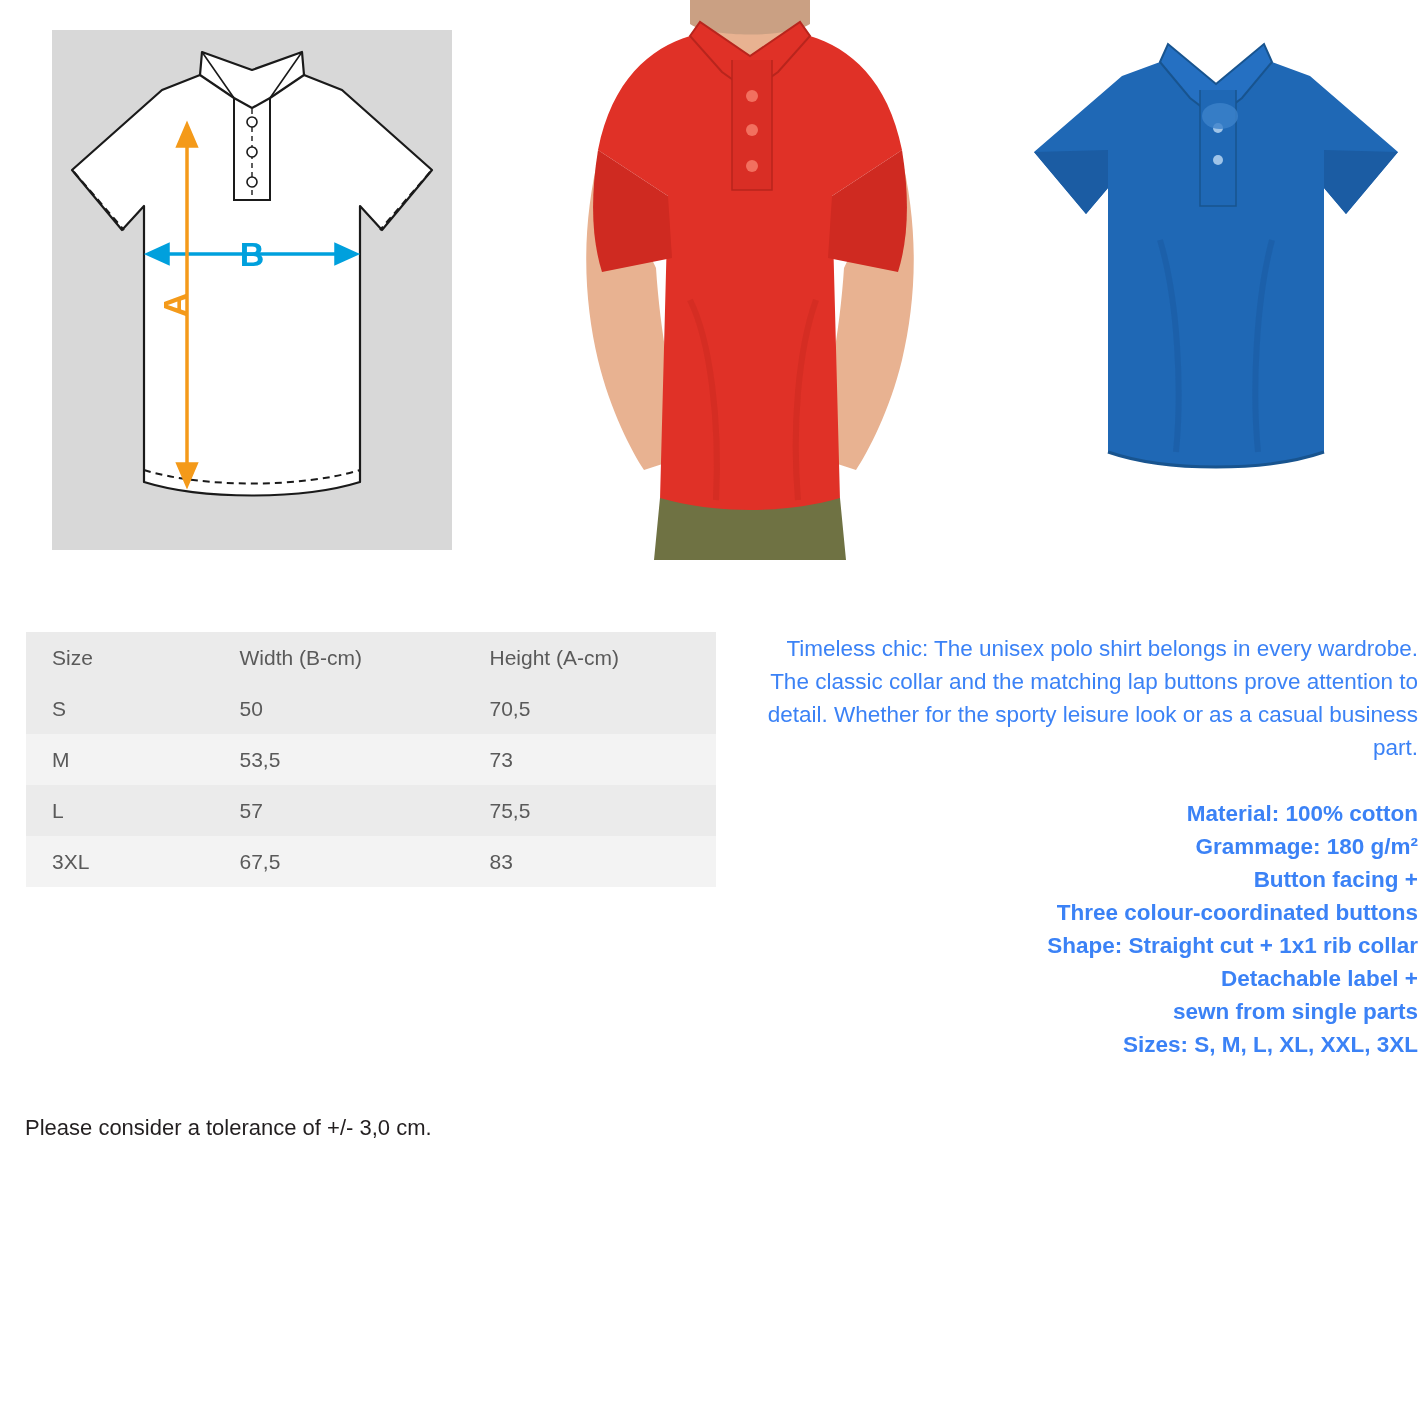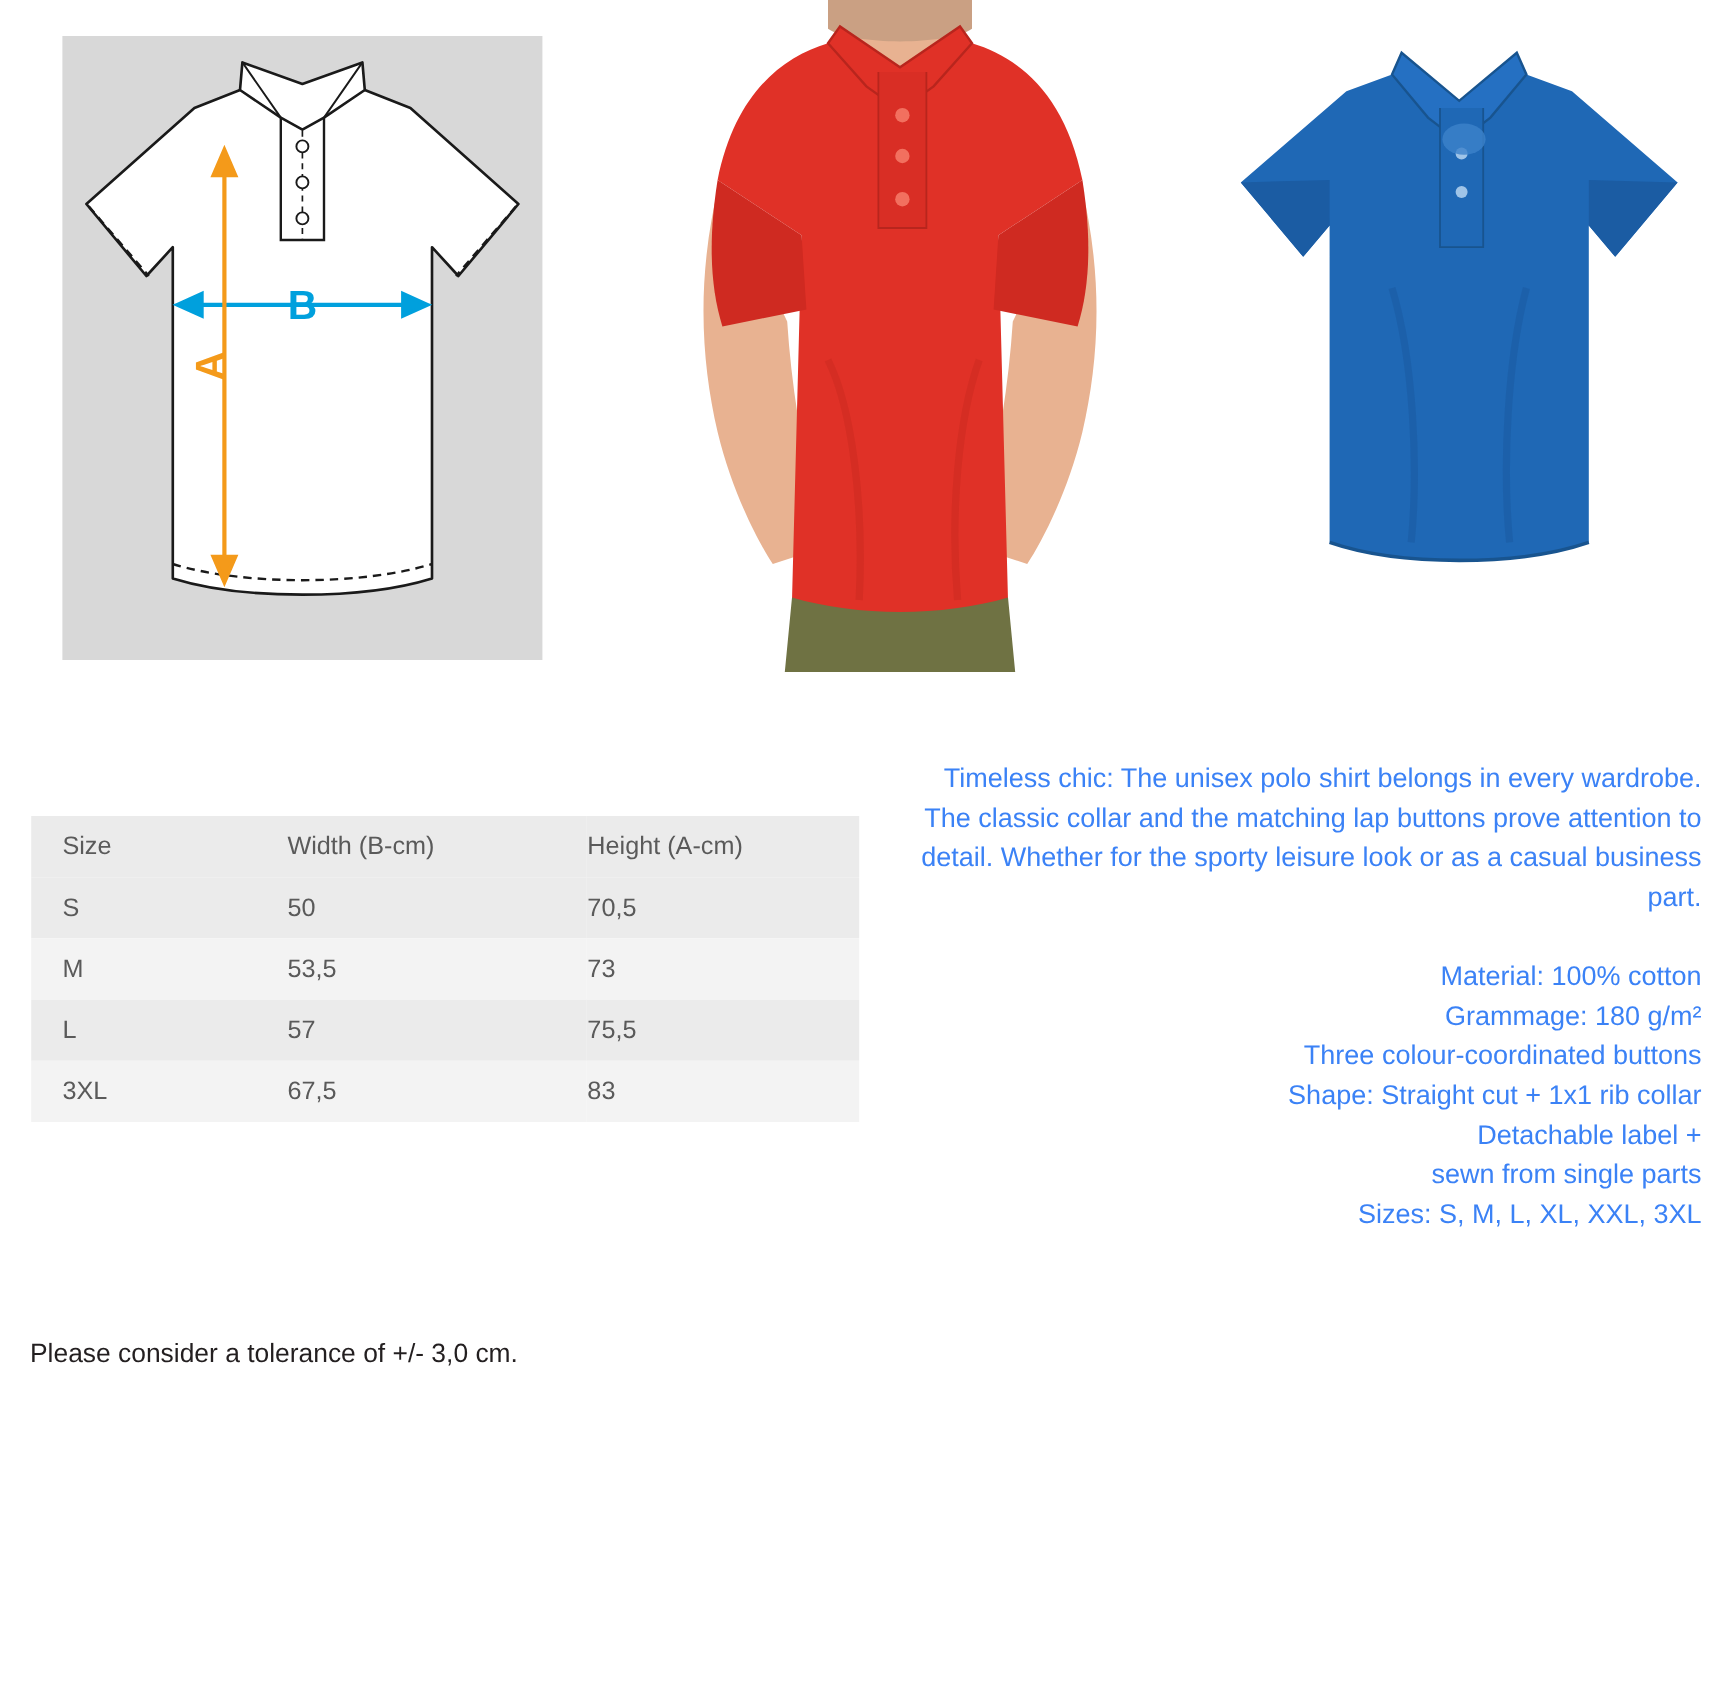--- a/index.html
+++ b/index.html
@@ -44,21 +44,20 @@
 
   
   .size-table {
     position: absolute;
     left: 26px;
     top: 632px;
     width: 690px;
     border-collapse: collapse;
     font-size: 21px;
     color: #5a5a5a;
-    margin-top: 48px;
   }
   .size-table td, .size-table th {
     text-align: left;
     font-weight: normal;
     padding: 0;
     height: 51px;
     vertical-align: middle;
   }
   .size-table tr.shade-a { background: #ebebeb; }
   .size-table tr.shade-b { background: #f3f3f3; }
@@ -80,21 +79,21 @@
     left: 750px;
     top: 632px;
     width: 668px;
     font-size: 22.5px;
     line-height: 33px;
     color: #3b82f6;
     text-align: right;
   }
   .desc p { margin: 0; }
   .spec { margin-top: 33px; }
-  .spec .line { white-space: pre; }
+  .spec .line { white-space: pre; font-weight: bold; }
   .indent1 { padding-left: 155px; }
   .indent2 { padding-left: 85px; }
 </style>
 </head>
 <body>
 
 <div class="images">
 
   <div class="diagram-panel">
     <svg width="400" height="520" viewBox="0 0 400 520" xmlns="http://www.w3.org/2000/svg">
@@ -220,19 +219,20 @@
   </tbody>
 </table>
 
 <div class="tolerance">Please consider a tolerance of +/- 3,0 cm.</div>
 
 <div class="desc">
   <p>Timeless chic: The unisex polo shirt belongs in every wardrobe. The classic collar and the matching lap buttons prove attention to detail. Whether for the sporty leisure look or as a casual business part.</p>
   <div class="spec">
     <div class="line">Material: 100% cotton</div>
     <div class="line">Grammage: 180 g/m²</div>
+    <div class="line indent1">Button facing +</div>
     <div class="line indent1">Three colour-coordinated buttons</div>
     <div class="line">Shape: Straight cut + 1x1 rib collar</div>
     <div class="line indent2">Detachable label +</div>
     <div class="line indent2">sewn from single parts</div>
     <div class="line">Sizes: S, M, L, XL, XXL, 3XL</div>
   </div>
 </div>
 
 </body></html>

